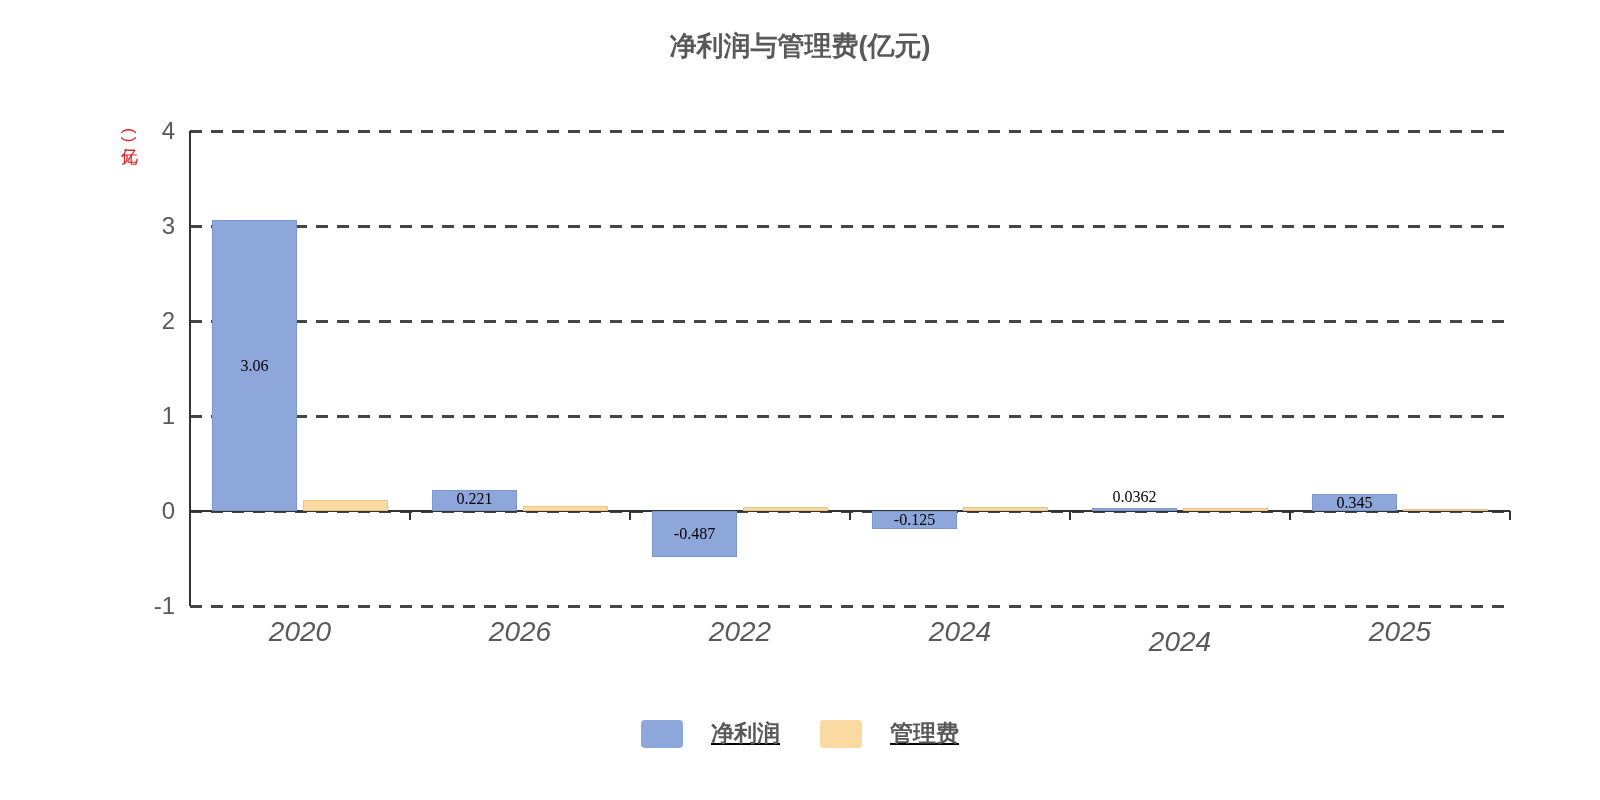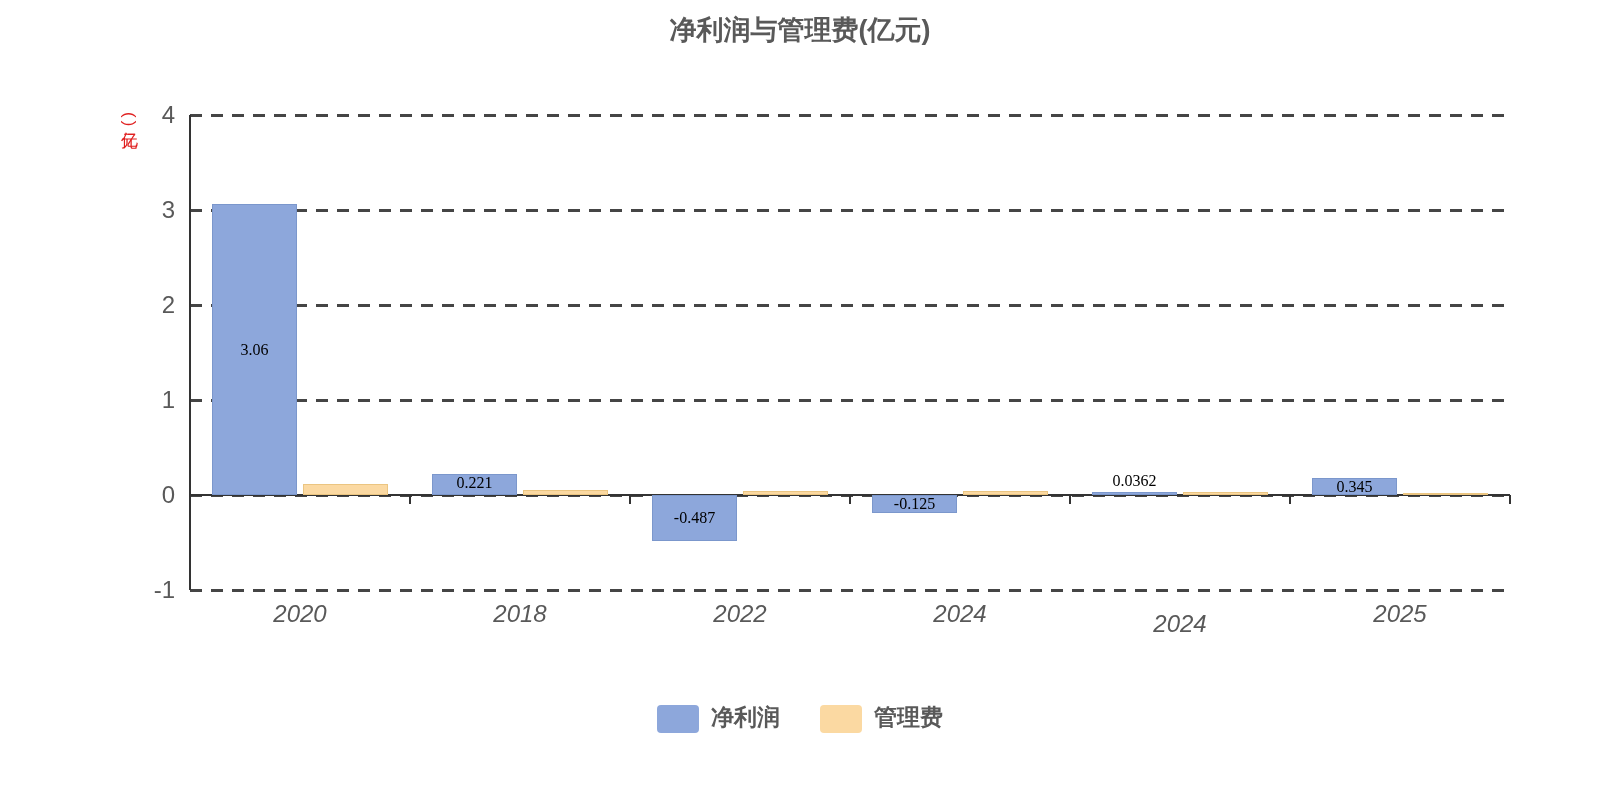--- a/index.html
+++ b/index.html
@@ -1,21 +1,21 @@
 <!DOCTYPE html>
 <html><head>
 <meta charset="utf-8">
 <style>
   html,body{margin:0;padding:0;}
   body{
     width:1600px;height:800px;background:#ffffff;
     font-family:"Liberation Sans", sans-serif;
     position:relative;overflow:hidden;
   }
-  .page{position:absolute;inset:0;}
+  .page{position:absolute;inset:0;margin-top:16px;}
   .title{
     position:absolute;top:12px;left:0;width:100%;
     text-align:center;font-size:27px;font-weight:700;color:#595959;
   }
   .yunit{
     position:absolute;left:118px;top:112px;
     writing-mode:vertical-rl;
     color:#e02020;font-size:17px;letter-spacing:1px;
   }
   .plot{position:absolute;inset:0;}
@@ -25,32 +25,32 @@
   }
   .solid{position:absolute;height:2px;background:#333333;}
   .vaxis{position:absolute;width:2px;background:#333333;}
   .xtick{position:absolute;width:2px;height:9px;background:#333333;}
   .ytick{
     position:absolute;text-align:right;
     font-size:24px;color:#595959;
   }
   .xlabel{
     position:absolute;text-align:center;
-    font-size:24px;color:#595959;font-style:italic;
+    font-size:28px;color:#595959;font-style:italic;
   }
   .bar{position:absolute;border:1px solid transparent;box-sizing:border-box;}
   .dlabel{
     position:absolute;transform:translate(-50%,-50%);
     white-space:nowrap;font-size:16px;color:#000000;font-family:Liberation Serif, serif;
   }
   .legend{
     position:absolute;top:702px;left:0;width:100%;
     display:flex;justify-content:center;align-items:center;gap:40px;
   }
-  .legend-item{display:flex;align-items:flex-end;gap:12px;cursor:pointer;}
+  .legend-item{display:flex;align-items:center;gap:28px;cursor:pointer;text-decoration:underline;}
   .swatch{display:inline-block;width:42px;height:28px;border-radius:4px;}
   .legend-label{font-size:23px;font-weight:700;color:#595959;}
   .footer{
     position:absolute;top:756px;left:0;width:100%;
     text-align:center;font-size:19px;font-weight:700;color:#e8a33d;
   }
 </style>
 </head>
 <body>
 
@@ -73,21 +73,21 @@
       <div class="solid" style="left: 190px; top: 494px; width: 1320px;"></div>
       <div class="vaxis" style="left: 189px; top: 115px; height: 475px;"></div>
       <div class="xtick" style="left: 189px; top: 495px;"></div>
       <div class="xtick" style="left: 409px; top: 495px;"></div>
       <div class="xtick" style="left: 629px; top: 495px;"></div>
       <div class="xtick" style="left: 849px; top: 495px;"></div>
       <div class="xtick" style="left: 1069px; top: 495px;"></div>
       <div class="xtick" style="left: 1289px; top: 495px;"></div>
       <div class="xtick" style="left: 1509px; top: 495px;"></div>
       <div class="xlabel" style="left: 190px; top: 600px; width: 220px;">2020</div>
-      <div class="xlabel" style="left: 410px; top: 600px; width: 220px;">2018</div>
+      <div class="xlabel" style="left: 410px; top: 600px; width: 220px;">2026</div>
       <div class="xlabel" style="left: 630px; top: 600px; width: 220px;">2022</div>
       <div class="xlabel" style="left: 850px; top: 600px; width: 220px;">2024</div>
       <div class="xlabel" style="left: 1070px; top: 610px; width: 220px;">2024</div>
       <div class="xlabel" style="left: 1290px; top: 600px; width: 220px;">2025</div>
       <div class="bar" style="left: 212px; top: 204.3px; width: 85px; height: 290.7px; background: rgb(141, 167, 219); border-color: rgb(123, 151, 204);"></div>
       <div class="dlabel" style="left: 254.5px; top: 349.65px;">3.06</div>
       <div class="bar" style="left: 432px; top: 474.005px; width: 85px; height: 20.995px; background: rgb(141, 167, 219); border-color: rgb(123, 151, 204);"></div>
       <div class="dlabel" style="left: 474.5px; top: 483.005px;">0.221</div>
       <div class="bar" style="left: 652px; top: 495px; width: 85px; height: 46.265px; background: rgb(141, 167, 219); border-color: rgb(123, 151, 204);"></div>
       <div class="dlabel" style="left: 694.5px; top: 518.133px;">-0.487</div>

